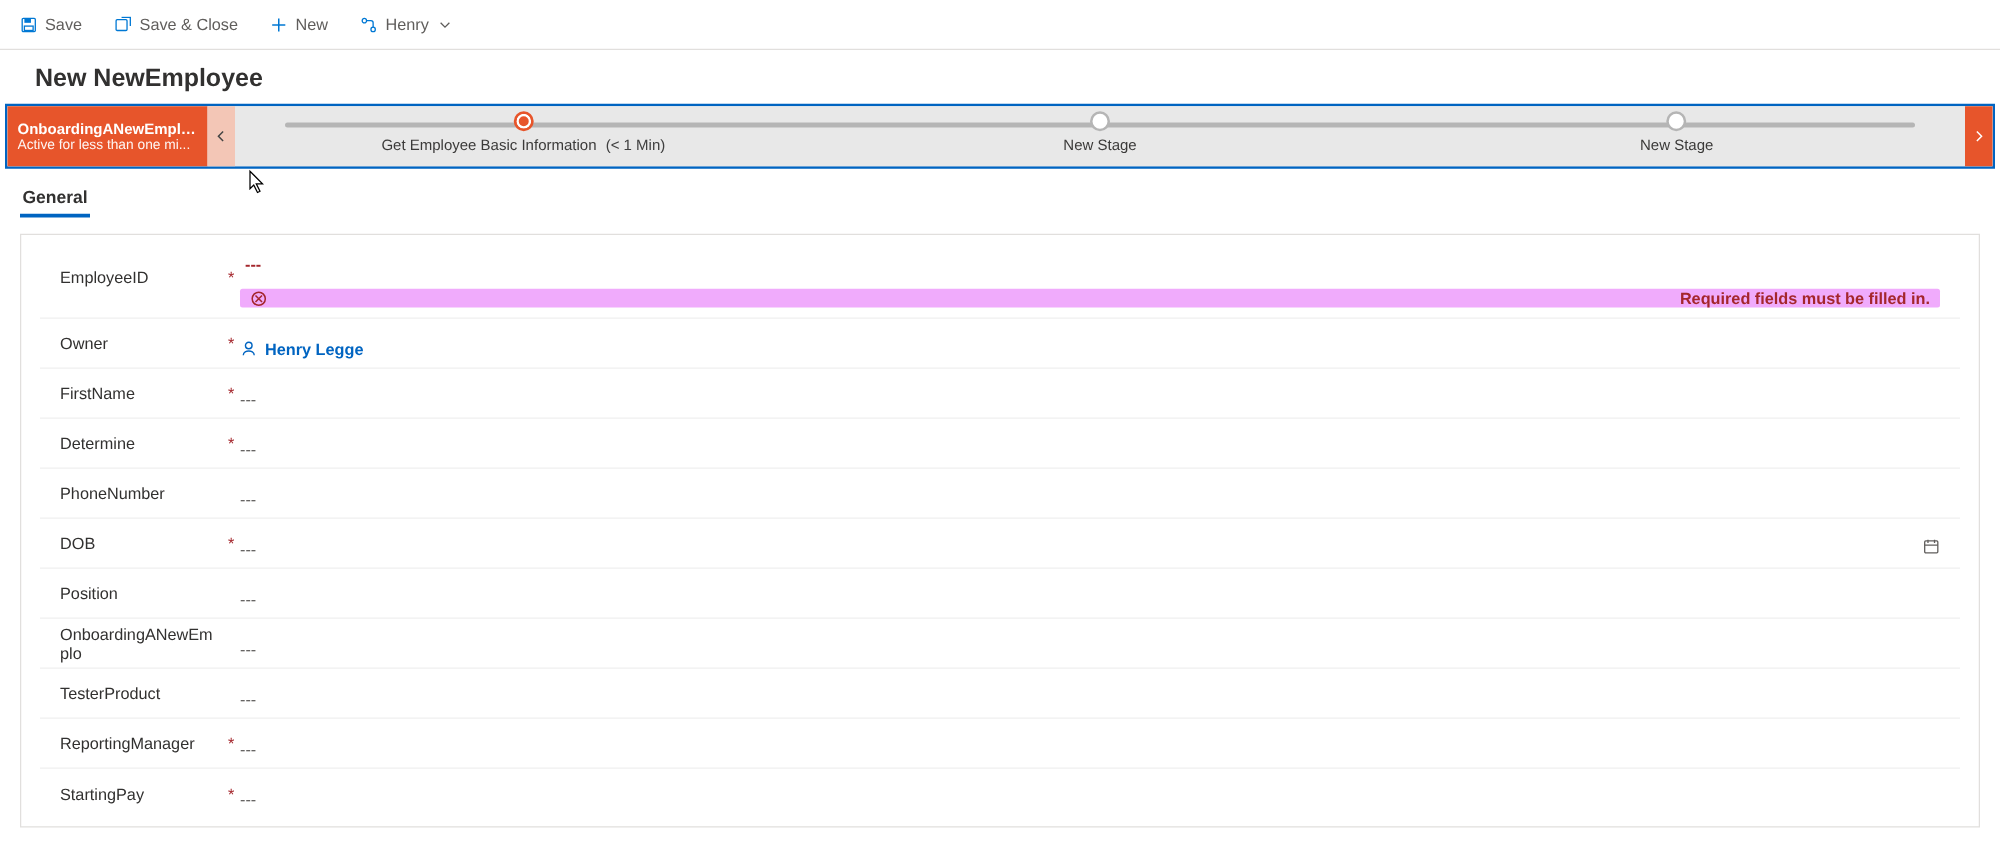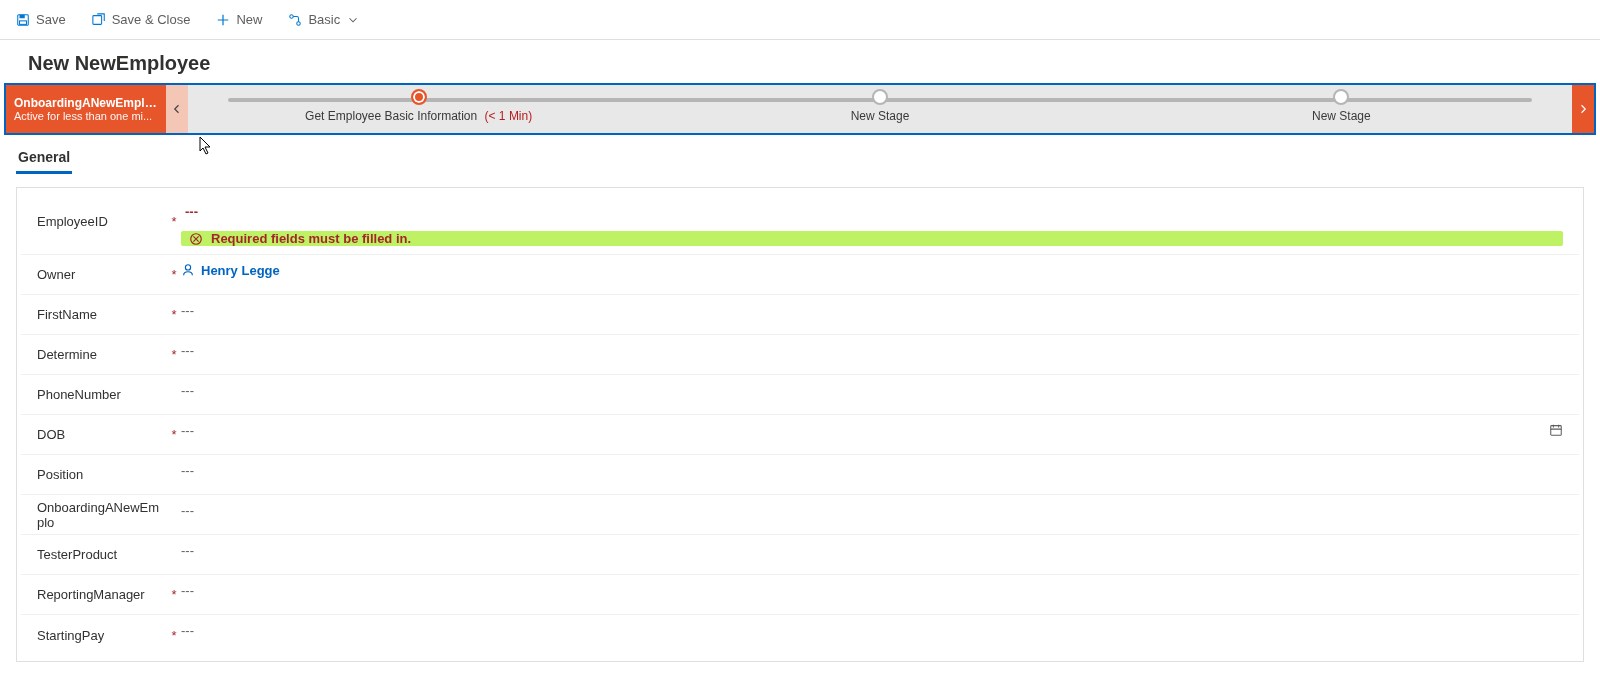--- a/index.html
+++ b/index.html
@@ -116,21 +116,21 @@
     border: 2px solid #b5b5b5;
     margin-bottom: 4px;
     z-index: 2;
   }
   .stage.active .dot {
     border: 2px solid #e7552b;
     box-shadow: inset 0 0 0 2px #ffffff;
     background: #e7552b;
   }
   .stage .lbl { padding: 0 4px; }
-  .stage .duration { color: #b91c1c; margin-left: 4px; }
+  .stage .duration { color: #404040; margin-left: 4px; }
 
   .cursor {
     position: absolute;
     top: 50px;
     left: 190px;
     font-size: 12px;
     pointer-events: none;
     z-index: 50;
   }
 
@@ -147,21 +147,21 @@
     font-size: 14px;
     font-weight: 600;
     border-bottom: 3px solid #0064c1;
     cursor: pointer;
   }
 
   
   .form-panel {
     margin: 12px 16px 0 16px;
     border: 1px solid #e1dfdd;
-    padding: 6px 4px;
+    padding: 6px 15px;
   }
   .field-row {
     display: flex;
     align-items: center;
     min-height: 40px;
     padding: 0 16px;
     border-bottom: 1px solid #f0f0f0;
   }
   .field-row.noborder { border-bottom: none; }
   .field-label {
@@ -175,47 +175,48 @@
     width: 14px;
     color: #a4262c;
     text-align: center;
     font-size: 13px;
   }
   .field-val {
     flex: 1;
     color: #605e5c;
     font-size: 13px;
     display: flex;
-    align-items: flex-start;
+    align-items: flex-end;
     gap: 6px;
     min-height: 24px;
   }
   .field-val.empty { color: #605e5c; }
   .lookup-val {
     color: #0064c1;
     font-weight: 600;
     display: flex;
     align-items: center;
     gap: 6px;
   }
   .lookup-val svg { width: 14px; height: 14px; }
 
   .error-band {
     flex: 1;
-    background: #bef264;
+    background: #f0abfc;
     color: #a4262c;
     font-weight: 600;
     font-size: 13px;
     display: flex;
     align-items: center;
     gap: 8px;
     height: 32px;
     padding: 0 8px;
     margin-top: 4px;
     border-radius: 2px;
+    justify-content: space-between;
   }
   .error-band svg { width: 14px; height: 14px; }
 
   .date-icon {
     color: #605e5c;
   }
   .date-icon svg { width: 14px; height: 14px; }
 </style>
 </head>
 <body>
@@ -241,21 +242,21 @@
         <path d="M8 2 v12 M2 8 h12"></path>
       </svg>
     <span class="lbl">New</span>
   </div>
   <div class="cmd-btn">
     <svg viewBox="0 0 16 16" fill="none" stroke="#0078d4" stroke-width="1.2">
         <circle cx="4" cy="4" r="2"></circle>
         <circle cx="12" cy="12" r="2"></circle>
         <path d="M6 4 h4 a2 2 0 0 1 2 2 v4"></path>
       </svg>
-    <span class="lbl">Basic</span>
+    <span class="lbl">Henry</span>
     <svg viewBox="0 0 16 16" stroke="#605e5c" stroke-width="1.2" fill="none">
         <path d="M4 6 l4 4 4-4"></path>
       </svg>
   </div>
 </div>
 
 <div class="record-title">New NewEmployee</div>
 
 <div class="bpf-wrap" style="position:relative;">
   <div class="bpf-bar">

